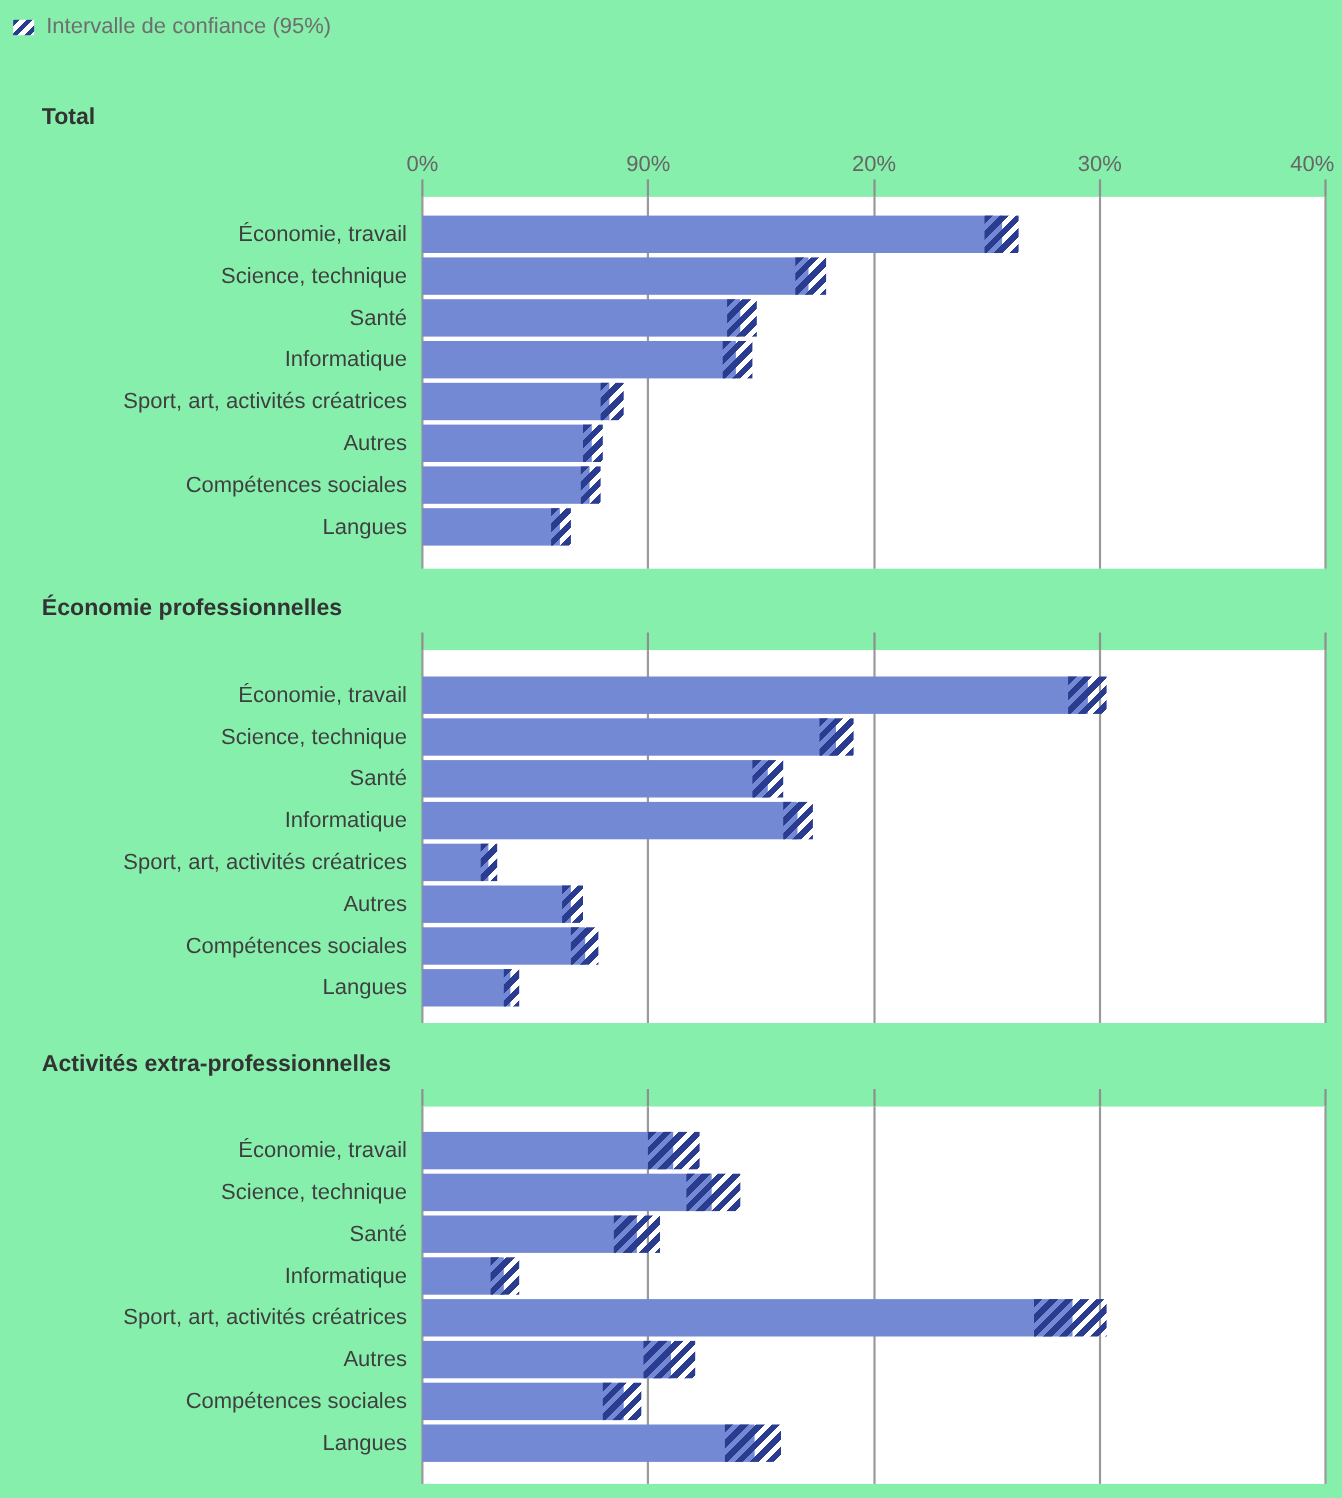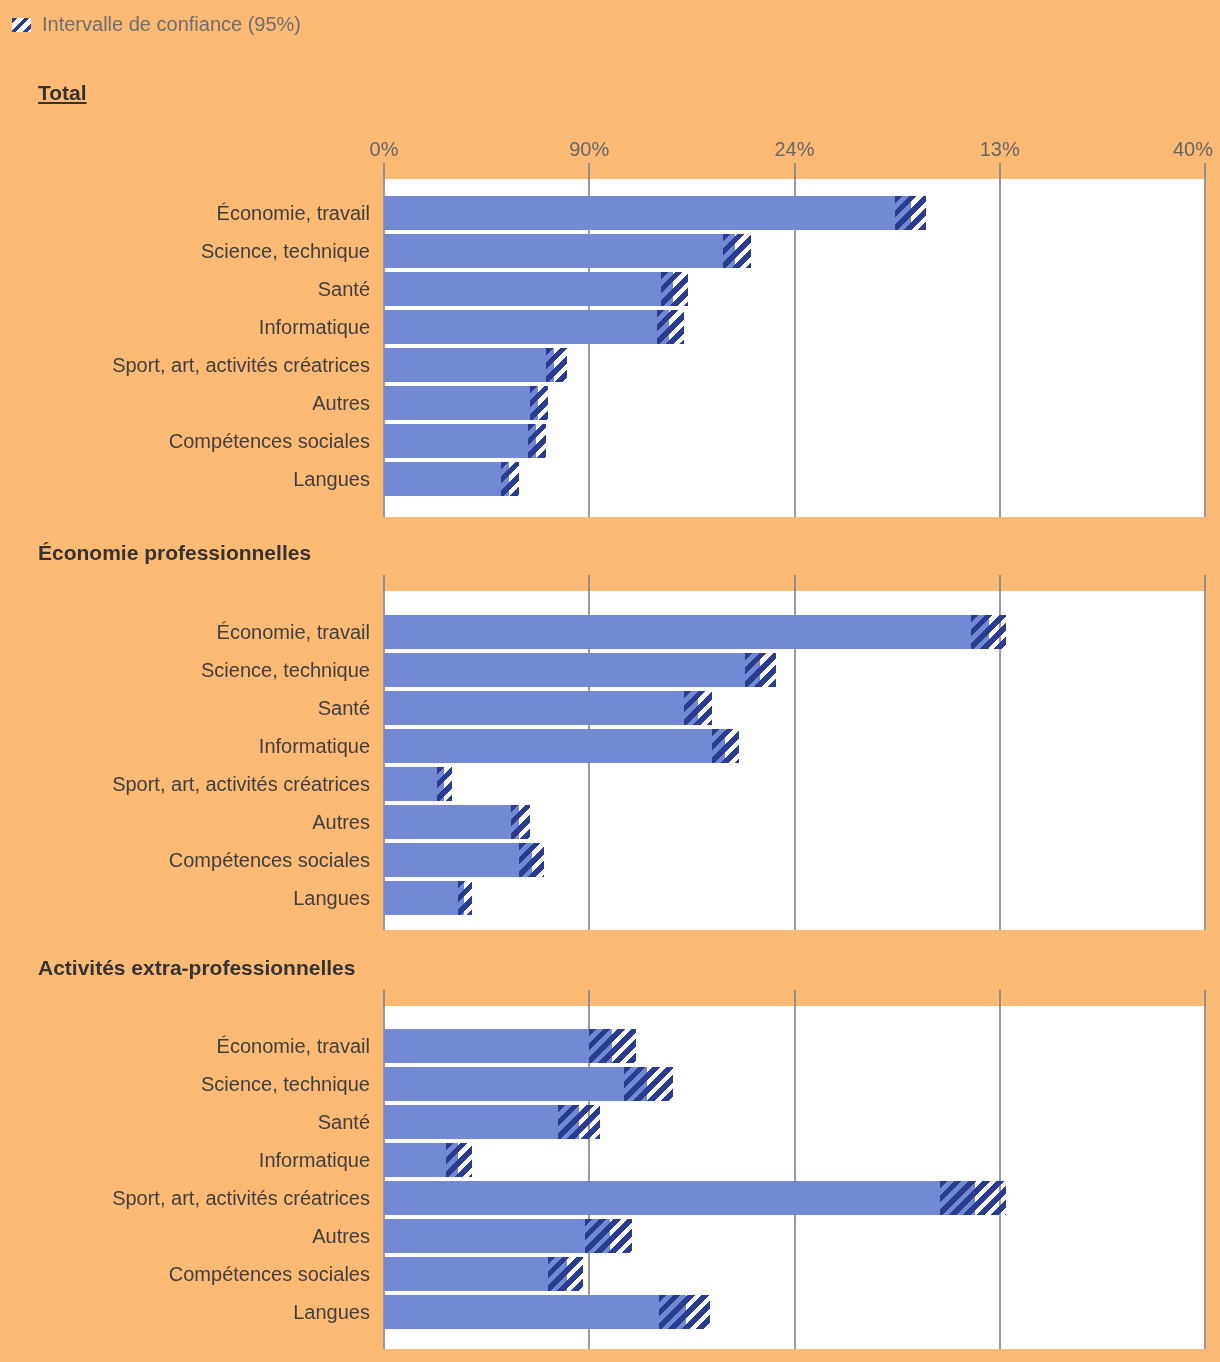--- a/index.html
+++ b/index.html
@@ -1,17 +1,17 @@
 <!DOCTYPE html>
 <html lang="fr" style="--bar: #7489d4; --hatch: #2a3c8f;"><head>
 <meta charset="utf-8">
 <style>
   html,body{margin:0;padding:0;background:#fff;}
   body{font-family:"Liberation Sans", sans-serif;}
-  .page{position:relative;width:1220px;height:1362px;background:#fdba74;overflow:hidden;}
+  .page{position:relative;width:1220px;height:1362px;background:#86efac;overflow:hidden;}
 
   .legend{position:absolute;top:13px;left:12px;display:flex;align-items:center;gap:11px;}
   .legend-swatch{width:19px;height:14px;flex:0 0 auto;
     background:repeating-linear-gradient(135deg,var(--hatch,#2a3c8f) 0 4px,#ffffff 4px 8.5px);}
   .legend-label{font-size:20px;color:#6e6e6e;}
 
   .panel-title{position:absolute;left:38px;margin:0;font-size:21px;font-weight:700;color:#333;white-space:nowrap;}
 
   .axis-label{position:absolute;font-size:20px;color:#666;transform:translateX(-50%);white-space:nowrap;}
   .axis-label.last{transform:translateX(-80%);}
@@ -27,25 +27,25 @@
 </style>
 </head>
 <body>
 
 <div class="page">
   <div class="legend">
     <span class="legend-swatch"></span>
     <span class="legend-label">Intervalle de confiance (95%)</span>
   </div>
   <div id="chart-root">
-      <h2 class="panel-title" style="top: 81px; text-decoration: underline;">Total</h2>
+      <h2 class="panel-title" style="top: 95px;">Total</h2>
       <span class="axis-label" style="top: 138px; left: 384px;">0%</span>
       <span class="axis-label" style="top: 138px; left: 589.25px;">90%</span>
-      <span class="axis-label" style="top: 138px; left: 794.5px;">24%</span>
-      <span class="axis-label" style="top: 138px; left: 999.75px;">13%</span>
+      <span class="axis-label" style="top: 138px; left: 794.5px;">20%</span>
+      <span class="axis-label" style="top: 138px; left: 999.75px;">30%</span>
       <span class="axis-label last" style="top: 138px; left: 1205px;">40%</span>
       <div class="tick" style="top: 163px; left: 383px;"></div>
       <div class="tick" style="top: 163px; left: 588.25px;"></div>
       <div class="tick" style="top: 163px; left: 793.5px;"></div>
       <div class="tick" style="top: 163px; left: 998.75px;"></div>
       <div class="tick" style="top: 163px; left: 1204px;"></div>
       <div class="plot" style="left: 384px; top: 179px; width: 821px; height: 338px;">
         <div class="gridline" style="left: -1px;"></div>
         <div class="gridline" style="left: 204.25px;"></div>
         <div class="gridline" style="left: 409.5px;"></div>

